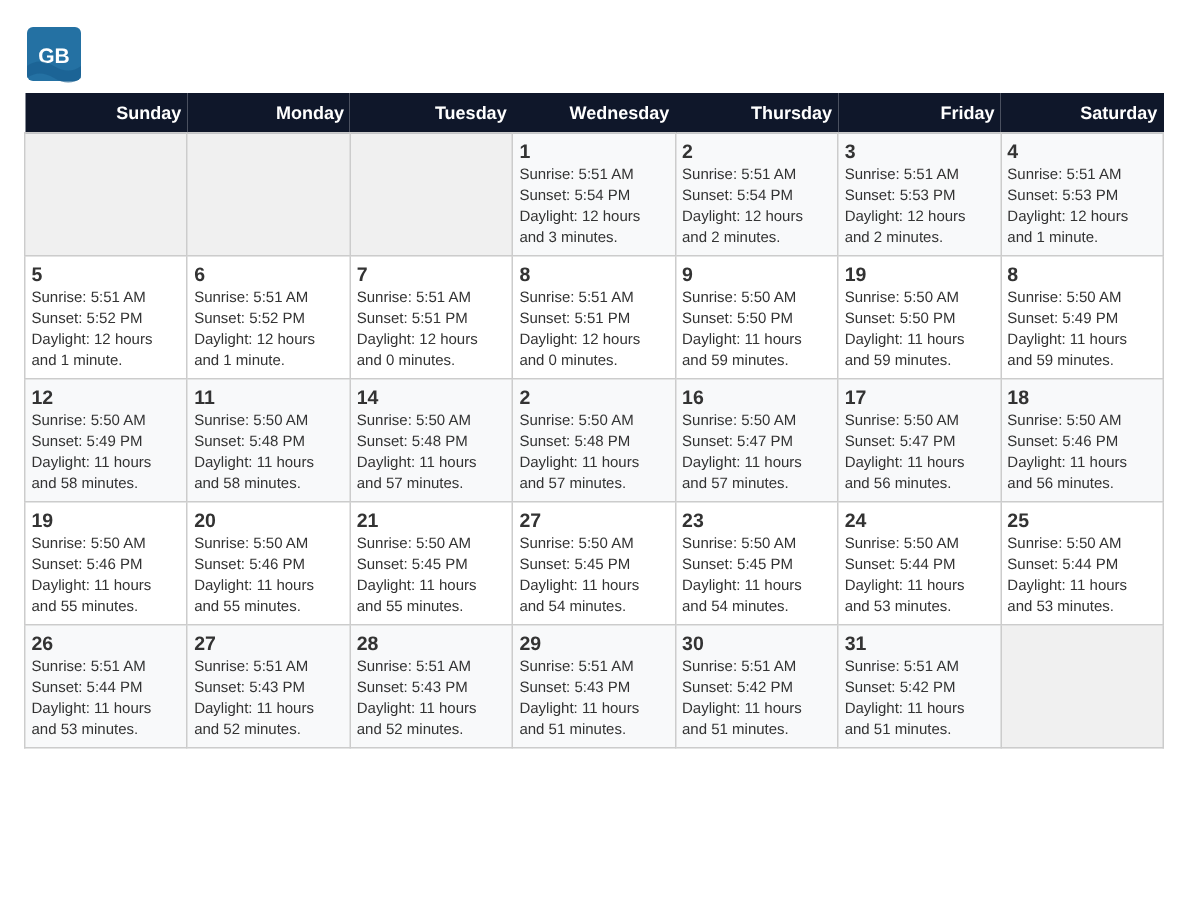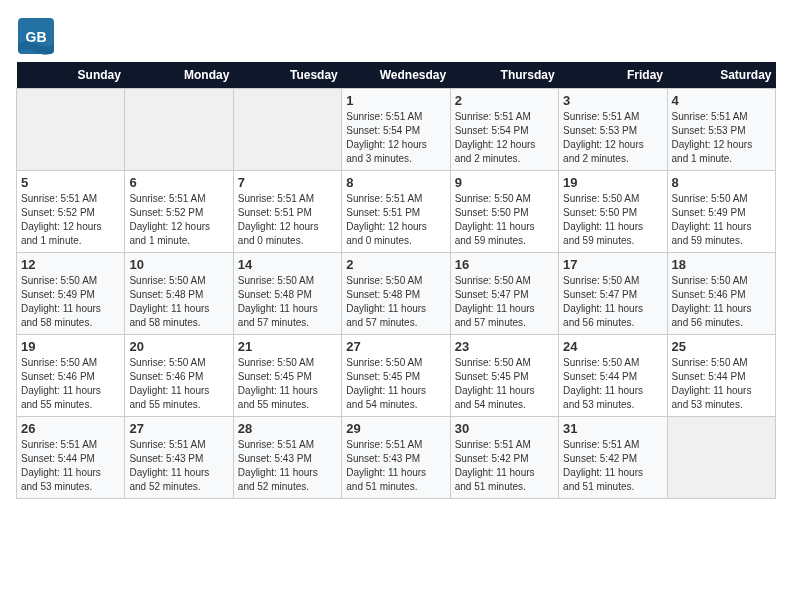--- a/index.html
+++ b/index.html
@@ -172,21 +172,21 @@
           <span class="day-num">8</span>
           <div class="day-info">Sunrise: 5:50 AM<br>Sunset: 5:49 PM<br>Daylight: 11 hours<br>and 59 minutes.</div>
         </td>
       </tr>
       <tr>
         <td>
           <span class="day-num">12</span>
           <div class="day-info">Sunrise: 5:50 AM<br>Sunset: 5:49 PM<br>Daylight: 11 hours<br>and 58 minutes.</div>
         </td>
         <td>
-          <span class="day-num">10</span>
+          <span class="day-num">11</span>
           <div class="day-info">Sunrise: 5:50 AM<br>Sunset: 5:48 PM<br>Daylight: 11 hours<br>and 58 minutes.</div>
         </td>
         <td>
           <span class="day-num">14</span>
           <div class="day-info">Sunrise: 5:50 AM<br>Sunset: 5:48 PM<br>Daylight: 11 hours<br>and 57 minutes.</div>
         </td>
         <td>
           <span class="day-num">2</span>
           <div class="day-info">Sunrise: 5:50 AM<br>Sunset: 5:48 PM<br>Daylight: 11 hours<br>and 57 minutes.</div>
         </td>

